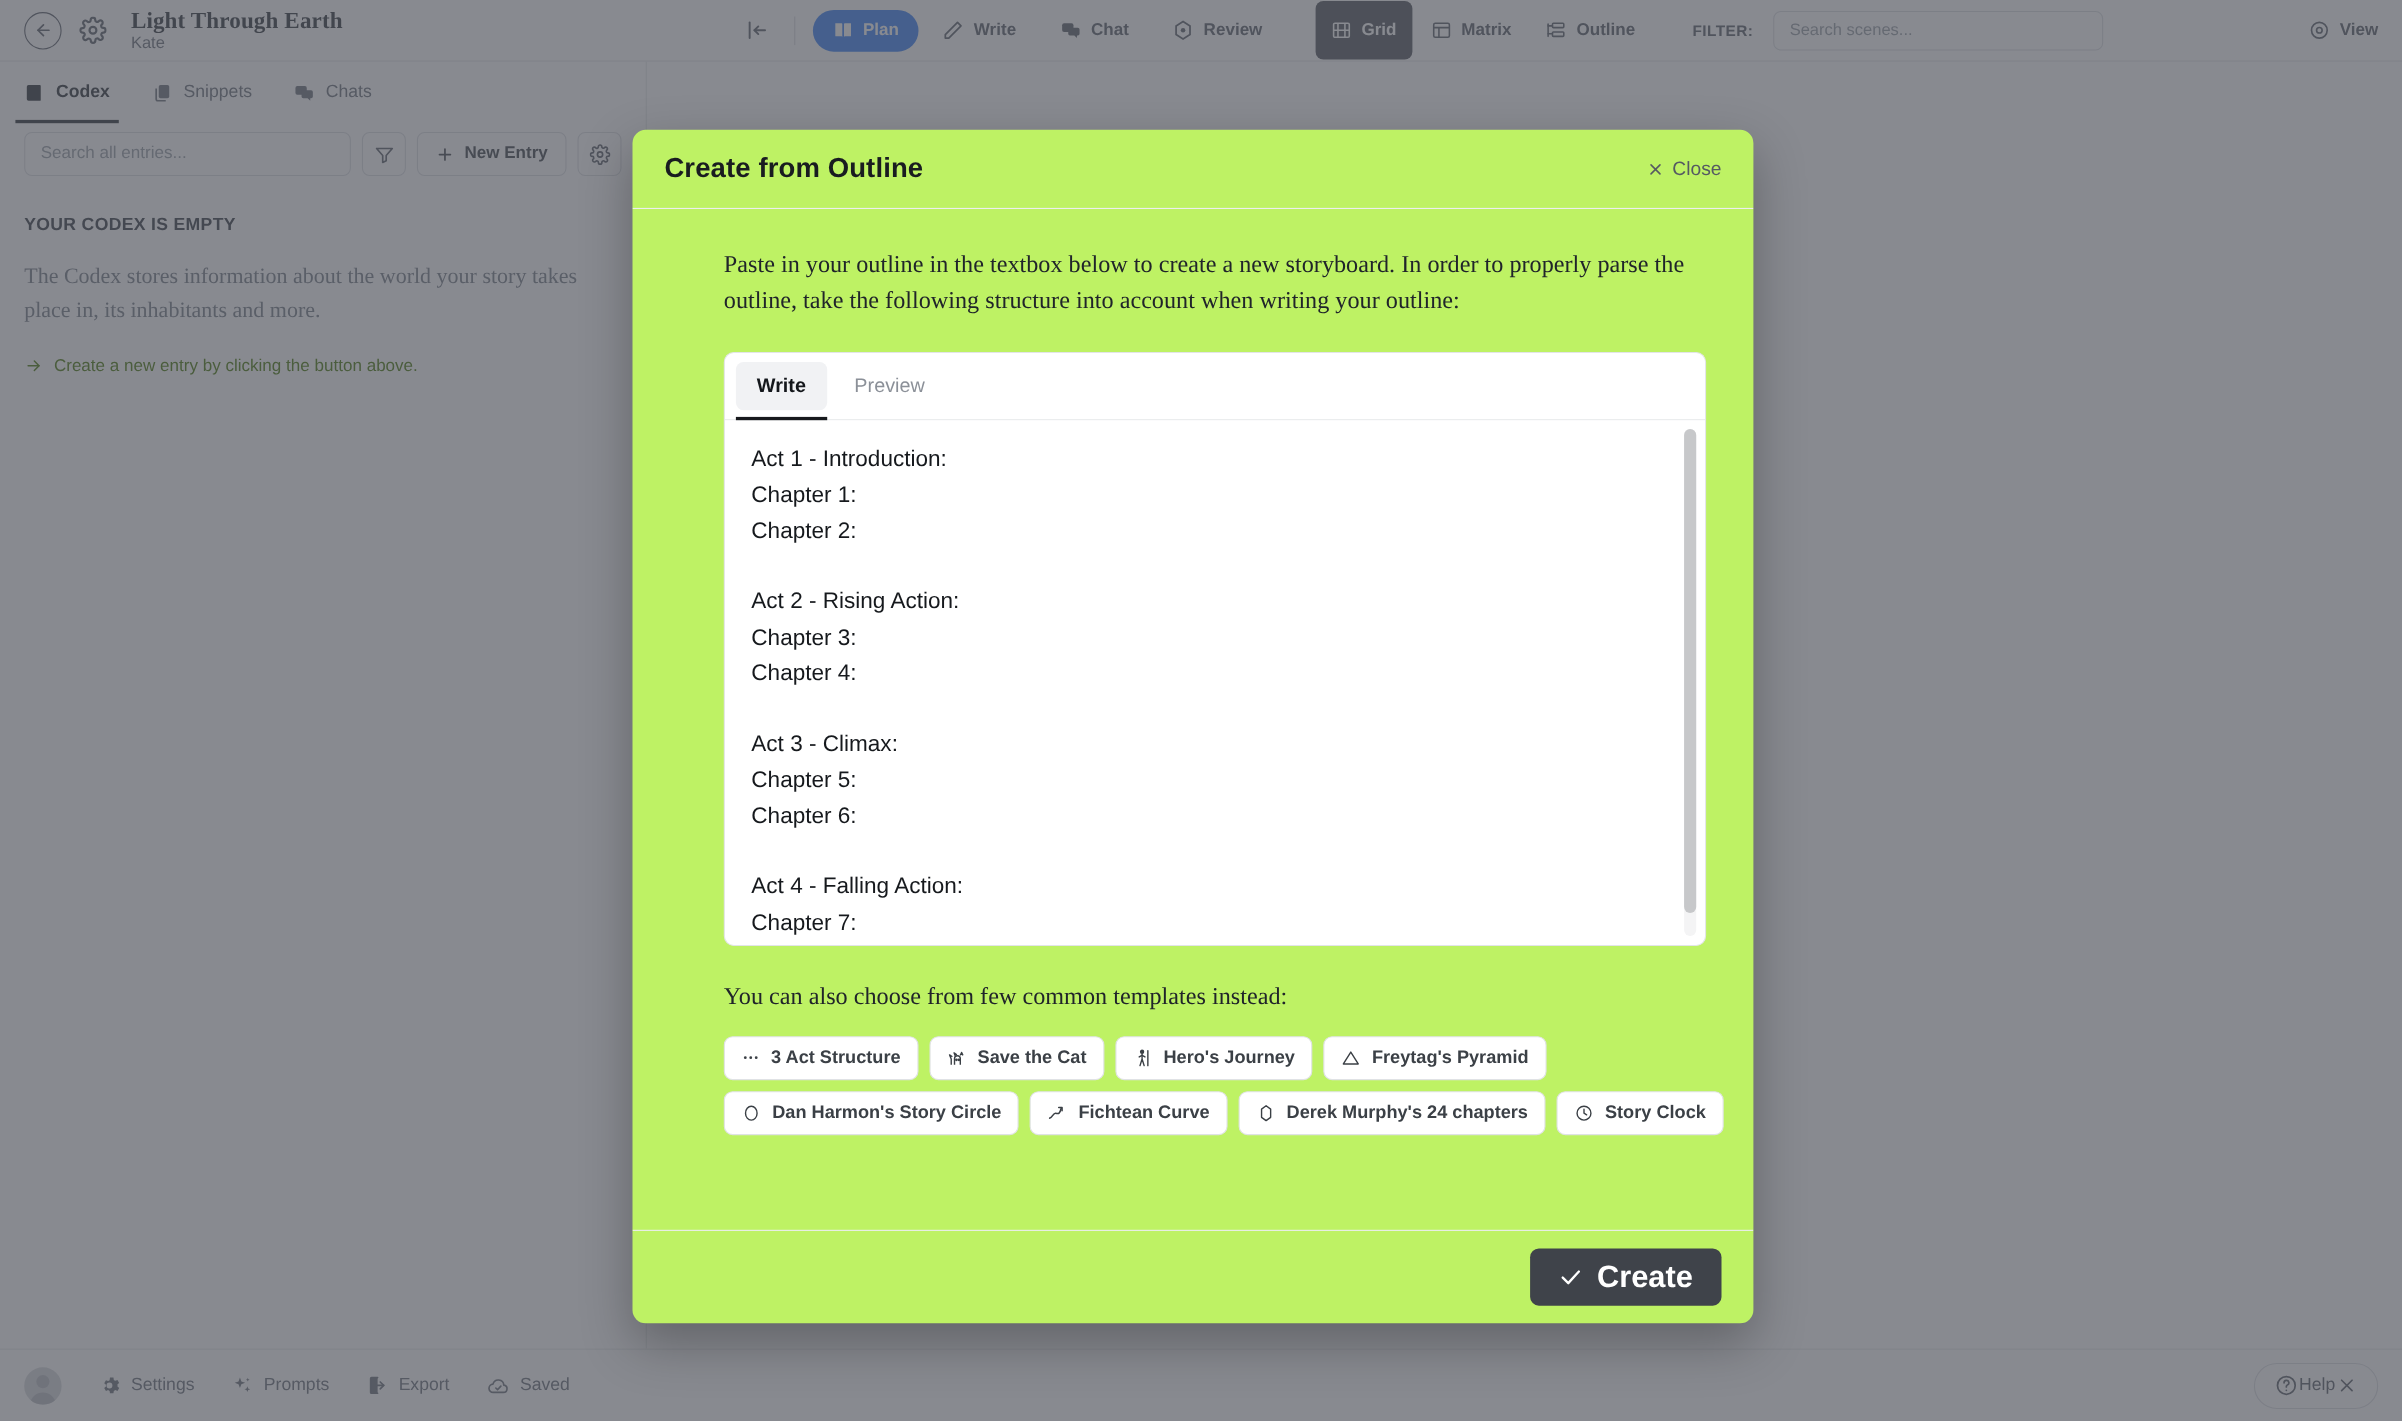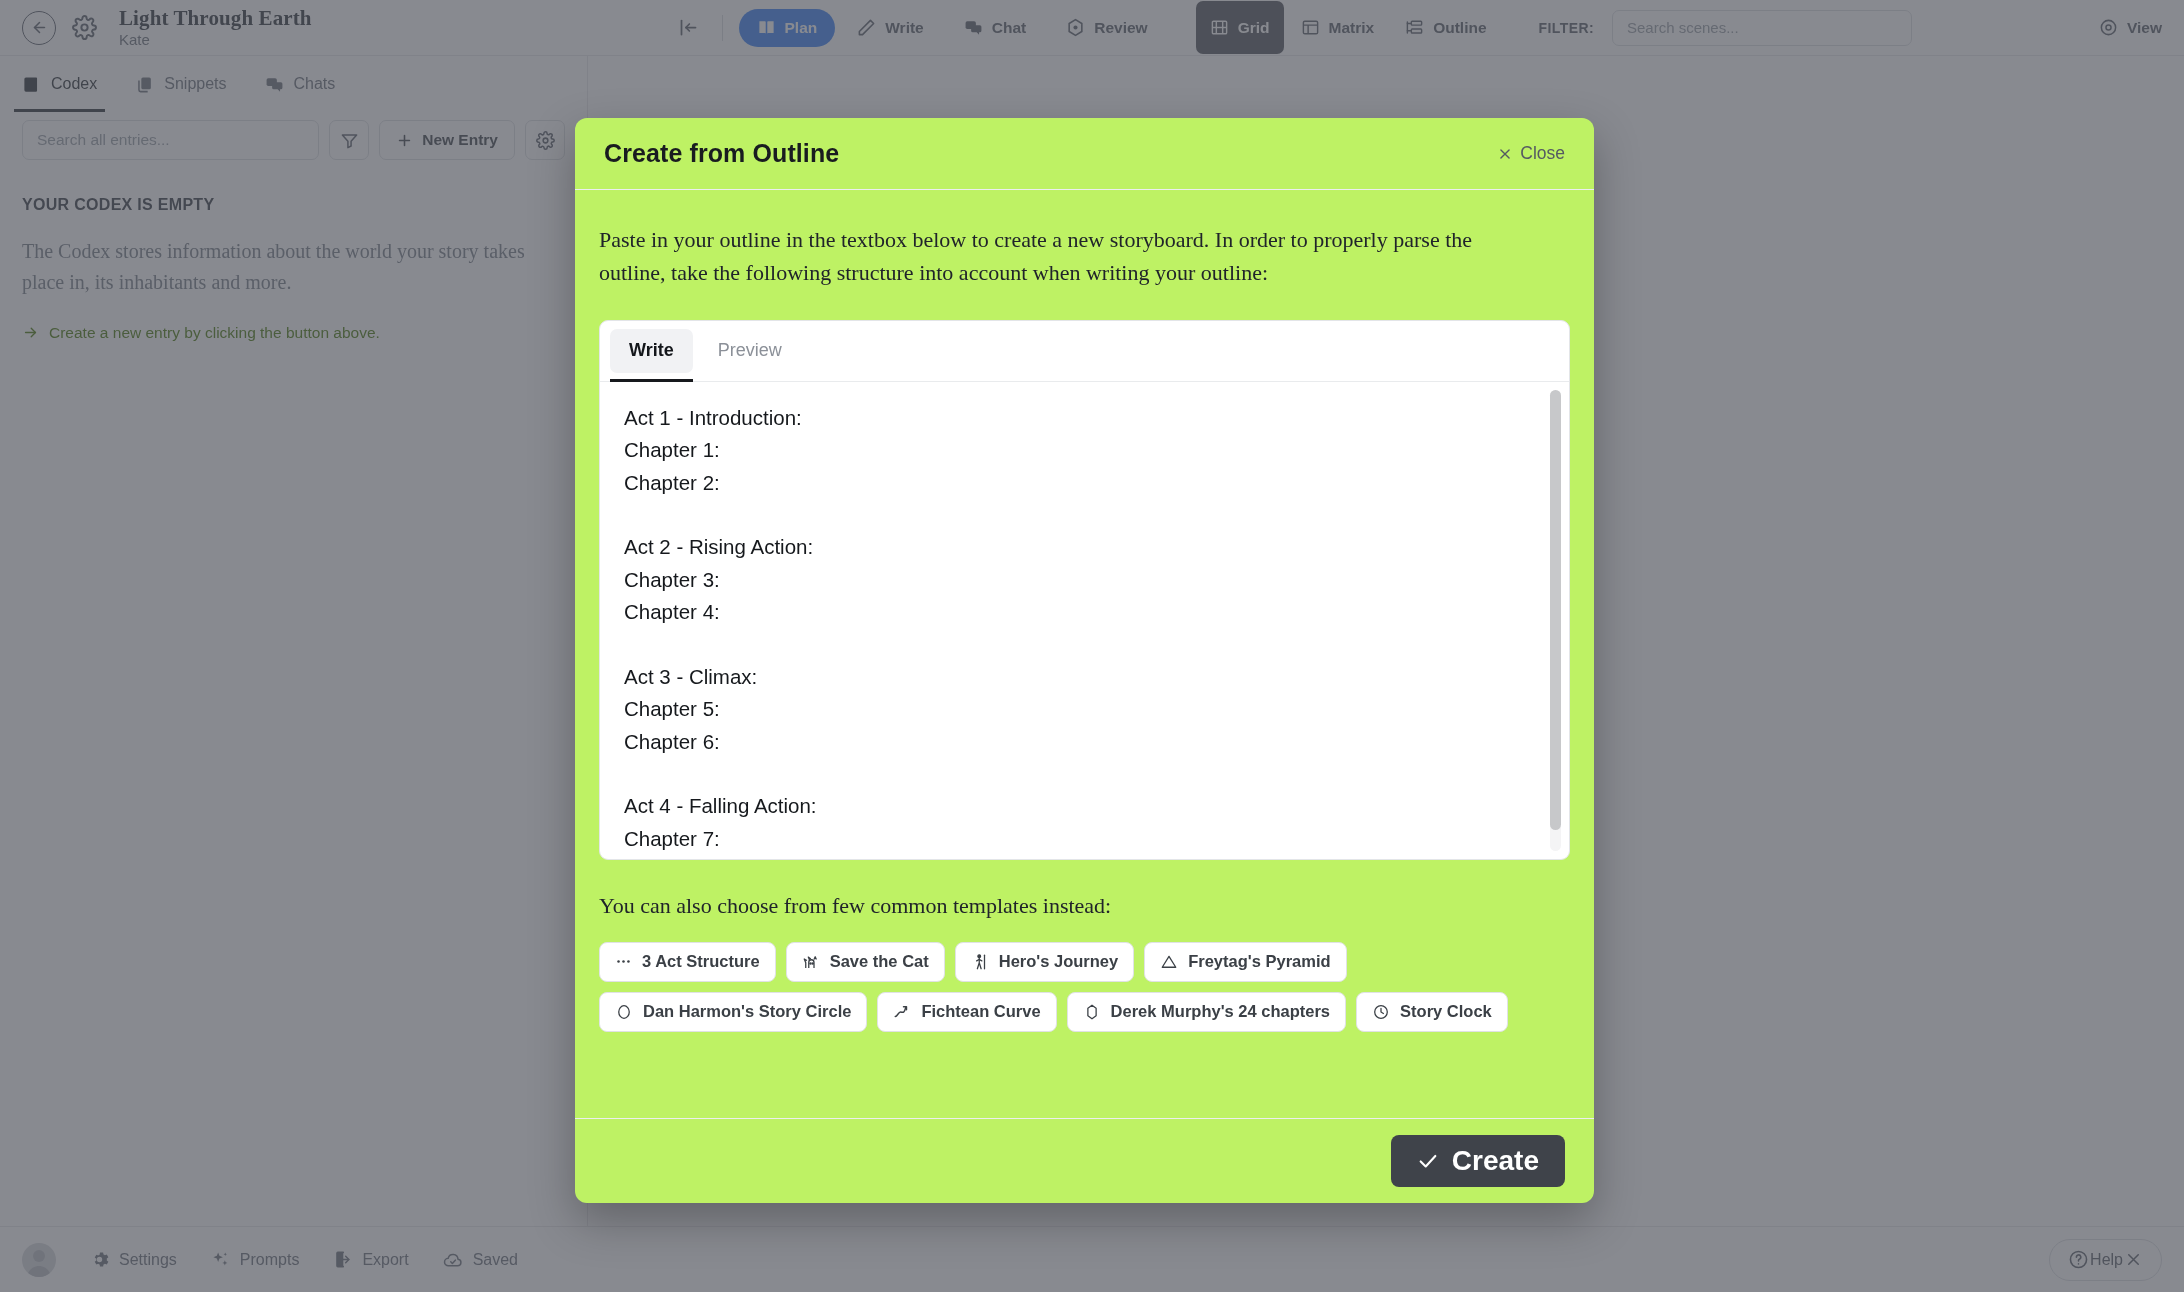--- a/index.html
+++ b/index.html
@@ -73,21 +73,21 @@
   
   .sidebar {
     position: absolute; top: 56px; left: 0; width: 588px; bottom: 66px;
     border-right: 1px solid #e7e8ea;
   }
   .side-tabs { display: flex; align-items: center; gap: 38px; padding: 0 22px; height: 56px; }
   .side-tab {
     display: flex; align-items: center; gap: 10px; height: 56px;
     font-size: 16px; color: #6c727c; position: relative;
   }
-  .side-tab.active { color: #2e3338; font-weight: 400; text-align: right; }
+  .side-tab.active { color: #2e3338; font-weight: 700; text-align: right; }
   .side-tab.active::after {
     content:""; position:absolute; left:-8px; right:-8px; bottom:0; height:3px; background:#2e3338;
   }
   .side-search-row { display:flex; align-items:center; gap: 10px; padding: 0 22px; margin-top: 8px; }
   .side-search {
     flex: 1; height: 40px; border: 1px solid #dcdee2; border-radius: 7px;
     display:flex; align-items:center; padding: 0 14px; font-size:15.5px; color:#9aa0a8;
   }
   .sq-btn {
     width: 40px; height: 40px; border: 1px solid #dcdee2; border-radius: 7px;
@@ -141,21 +141,21 @@
   }
   .modal-head {
     height: 72px; flex:none; display:flex; align-items:center;
     padding: 0 29px; border-bottom: 1px solid #eceef0;
   }
   .modal-title { font-size: 25px; font-weight: 700; color:#191c20; letter-spacing:.1px; }
   .close-btn {
     margin-left:auto; display:flex; align-items:center; gap:8px;
     font-size: 17.5px; color:#555a62;
   }
-  .modal-body { flex: 1; padding: 33px 24px 0; display:flex; flex-direction:column; min-height:0; }
+  .modal-body { flex: 1; padding: 33px 43px 0; display:flex; flex-direction:column; min-height:0;margin-left:40px; }
   .intro {
     font-family:"Liberation Serif", serif; font-size: 22px; line-height: 1.52; color:#20242a;
     max-width: 940px;
   }
   .editor-card {
     margin-top: 30px; border: 1px solid #e3e5e8; border-radius: 9px;
     display:flex; flex-direction:column; height: 540px; overflow:hidden; background:#fff;
   }
   .tabs-row {
     height: 61px; flex:none; display:flex; align-items:center; gap: 6px;

